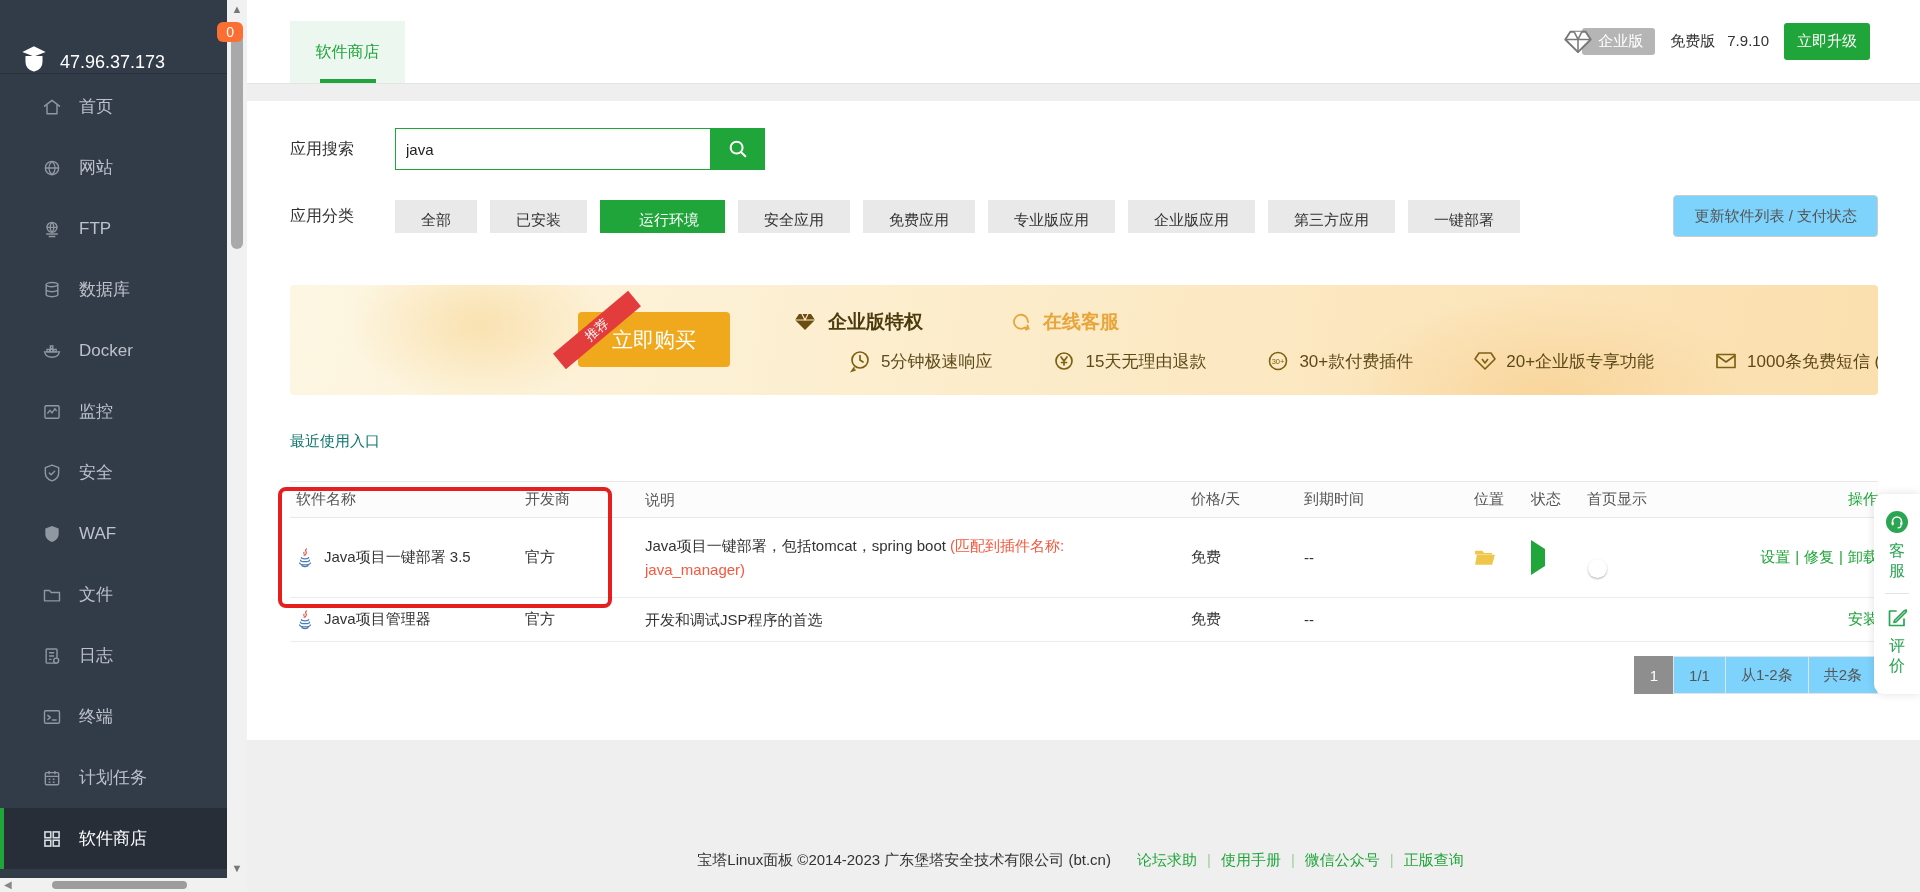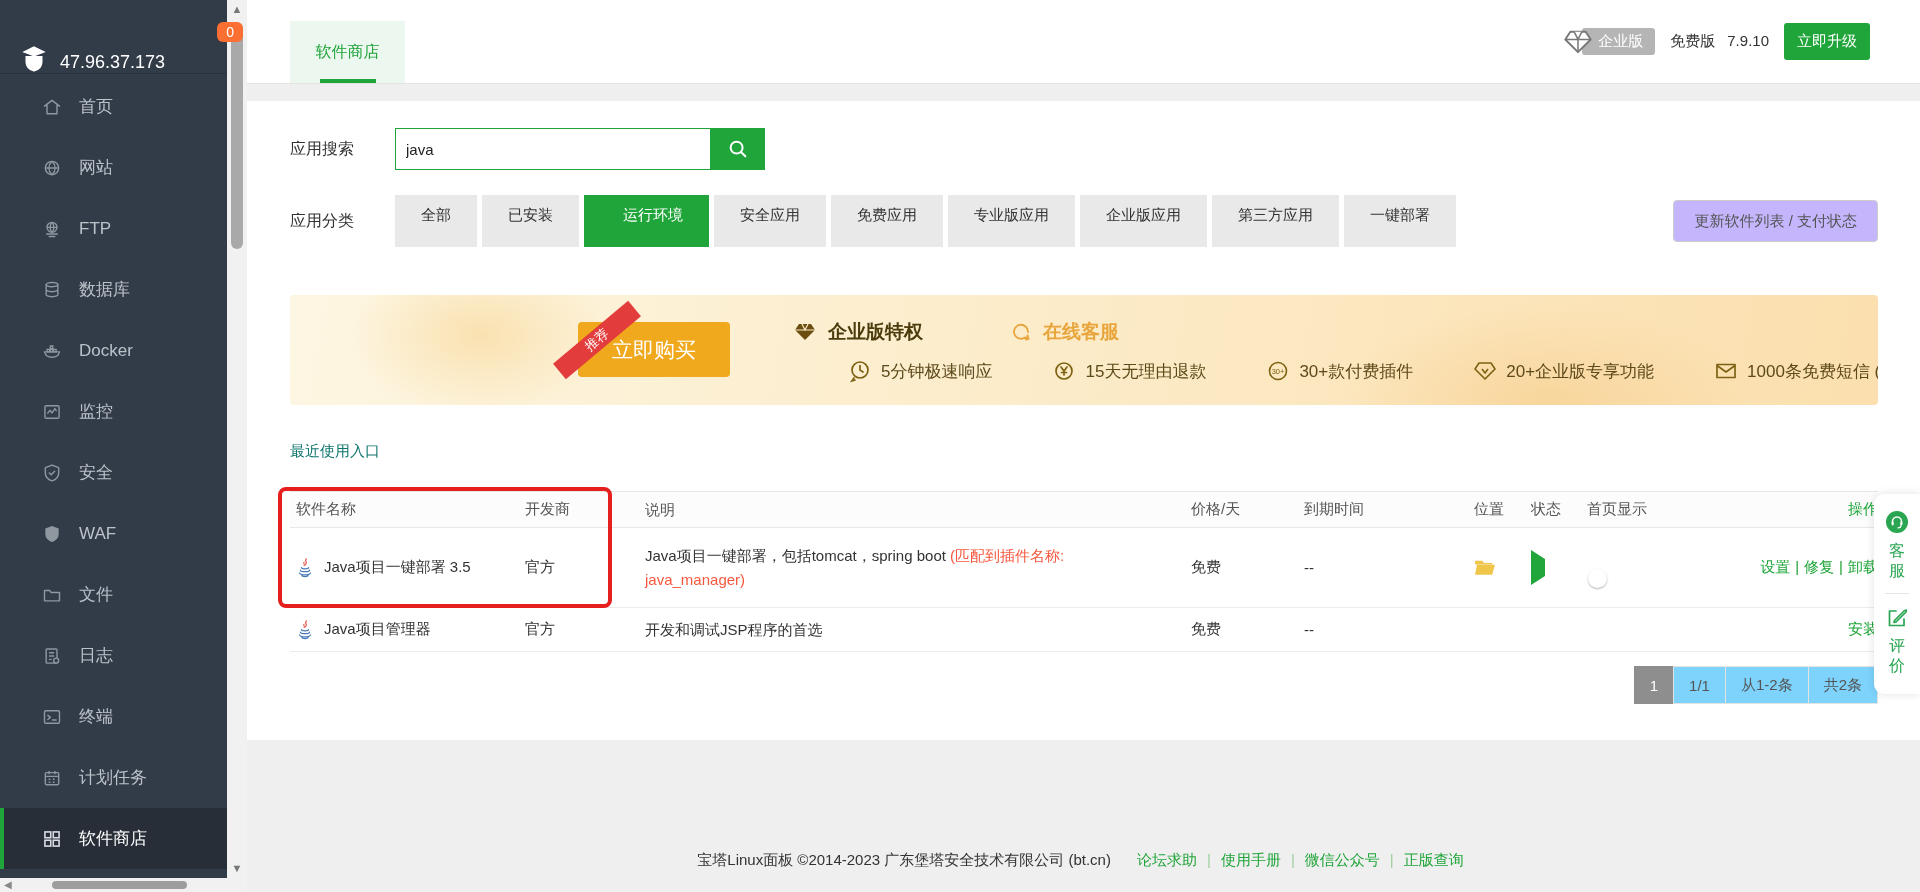--- a/index.html
+++ b/index.html
@@ -45,24 +45,24 @@
   .panel { position:absolute; left:0; top:101px; width:1673px; height:639px; background:#fff; padding:0 42px 0 43px; }
 
   .row-search { margin-top:27px; display:flex; align-items:center; }
   .form-label { width:81px; font-size:16px; color:#333; margin-right:24px; }
   .search-box { display:flex; }
   .search-input { width:316px; height:42px; border:1px solid #20a53a; outline:none; font-size:15px; padding:0 10px;
                   font-family:"Liberation Sans","DejaVu Sans",sans-serif; color:#222; }
   .search-btn { width:54px; height:42px; background:#20a53a; border:none; display:flex; align-items:center; justify-content:center; cursor:pointer; }
 
   .row-cats { margin-top:25px; display:flex; align-items:center; }
-  .cat-btn { height:52px; line-height:40px; padding:0 26px; background:#e9e9e9; color:#333; font-size:15px;
-             margin-right:5px; cursor:pointer; white-space:nowrap; }
+  .cat-btn { height:33px; line-height:40px; padding:0 26px; background:#e9e9e9; color:#333; font-size:15px;
+             margin-right:13px; cursor:pointer; white-space:nowrap; }
   .cat-btn.active { background:#20a53a; color:#fff;padding-left:39px; }
-  .btn-update { margin-left:auto; height:42px; line-height:40px; padding:0 20px; background:#c4b5fd; border:1px solid #ccc;
+  .btn-update { margin-left:auto; height:42px; line-height:40px; padding:0 20px; background:#7dd3fc; border:1px solid #ccc;
                 border-radius:4px; color:#555; font-size:15px; cursor:pointer; white-space:nowrap; }
 
   
   .banner { margin-top:48px; height:110px; border-radius:4px; position:relative; overflow:hidden;
             background:linear-gradient(100deg,#fdf6e2 0%,#fcecca 45%,#fbdfae 100%); }
   .banner::before { content:""; position:absolute; left:60px; top:-40px; width:260px; height:160px;
                     background:radial-gradient(closest-side,#f9dda6,transparent); opacity:.8; }
   .banner::after { content:""; position:absolute; right:120px; top:10px; width:420px; height:200px;
                    background:radial-gradient(closest-side,#f7cf8f,transparent); opacity:.7; }
   .buy-btn { position:absolute; left:288px; top:27px; width:152px; height:55px; background:#f0a81c; border-radius:4px;

